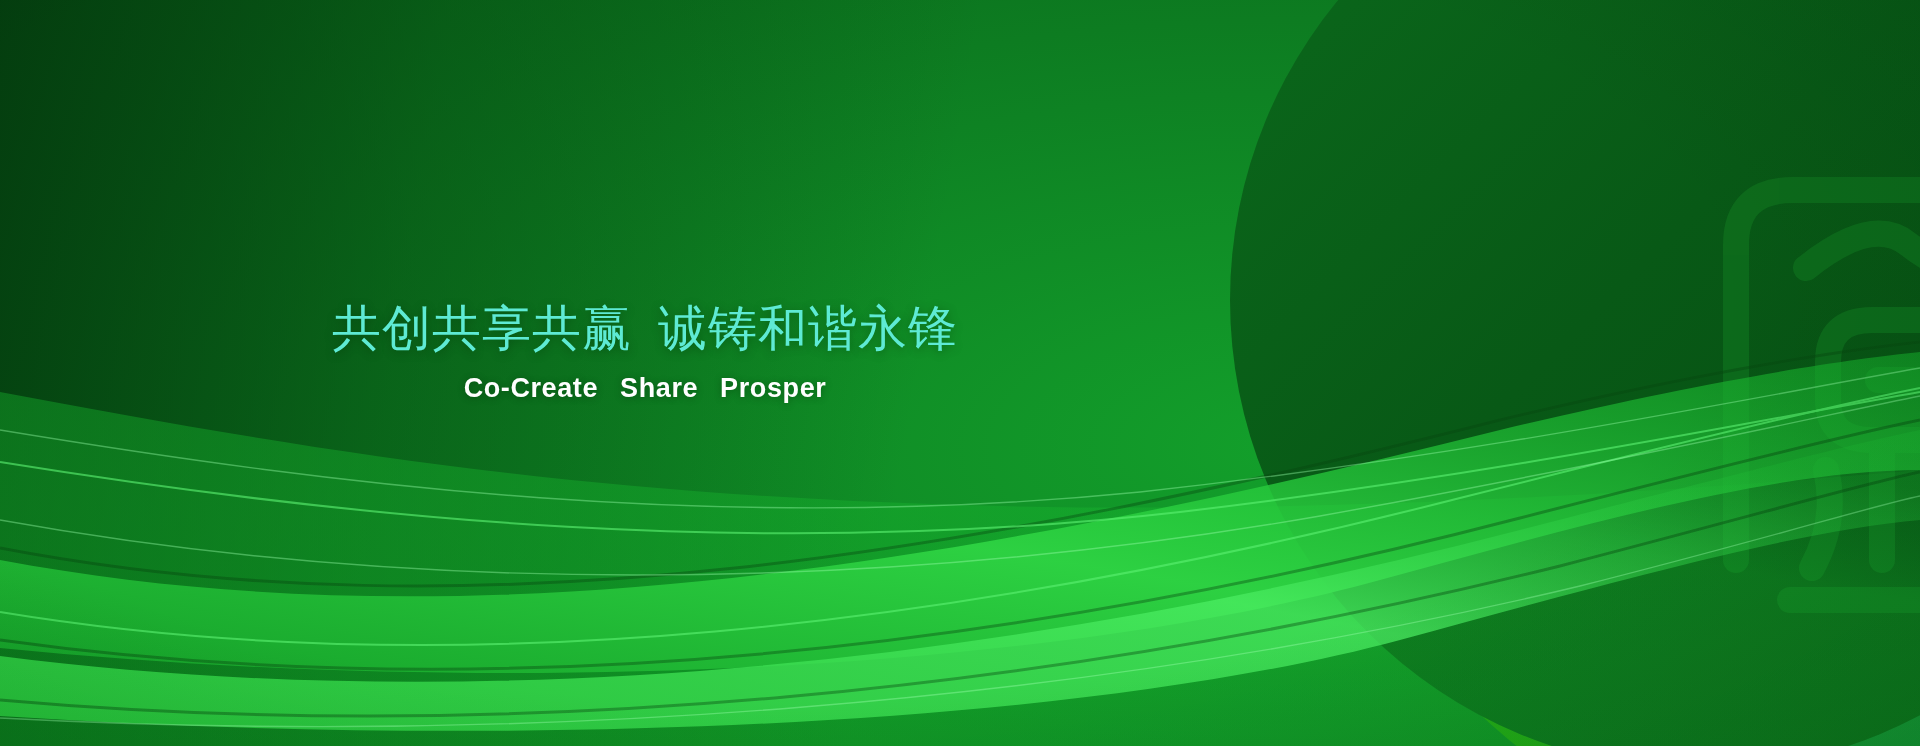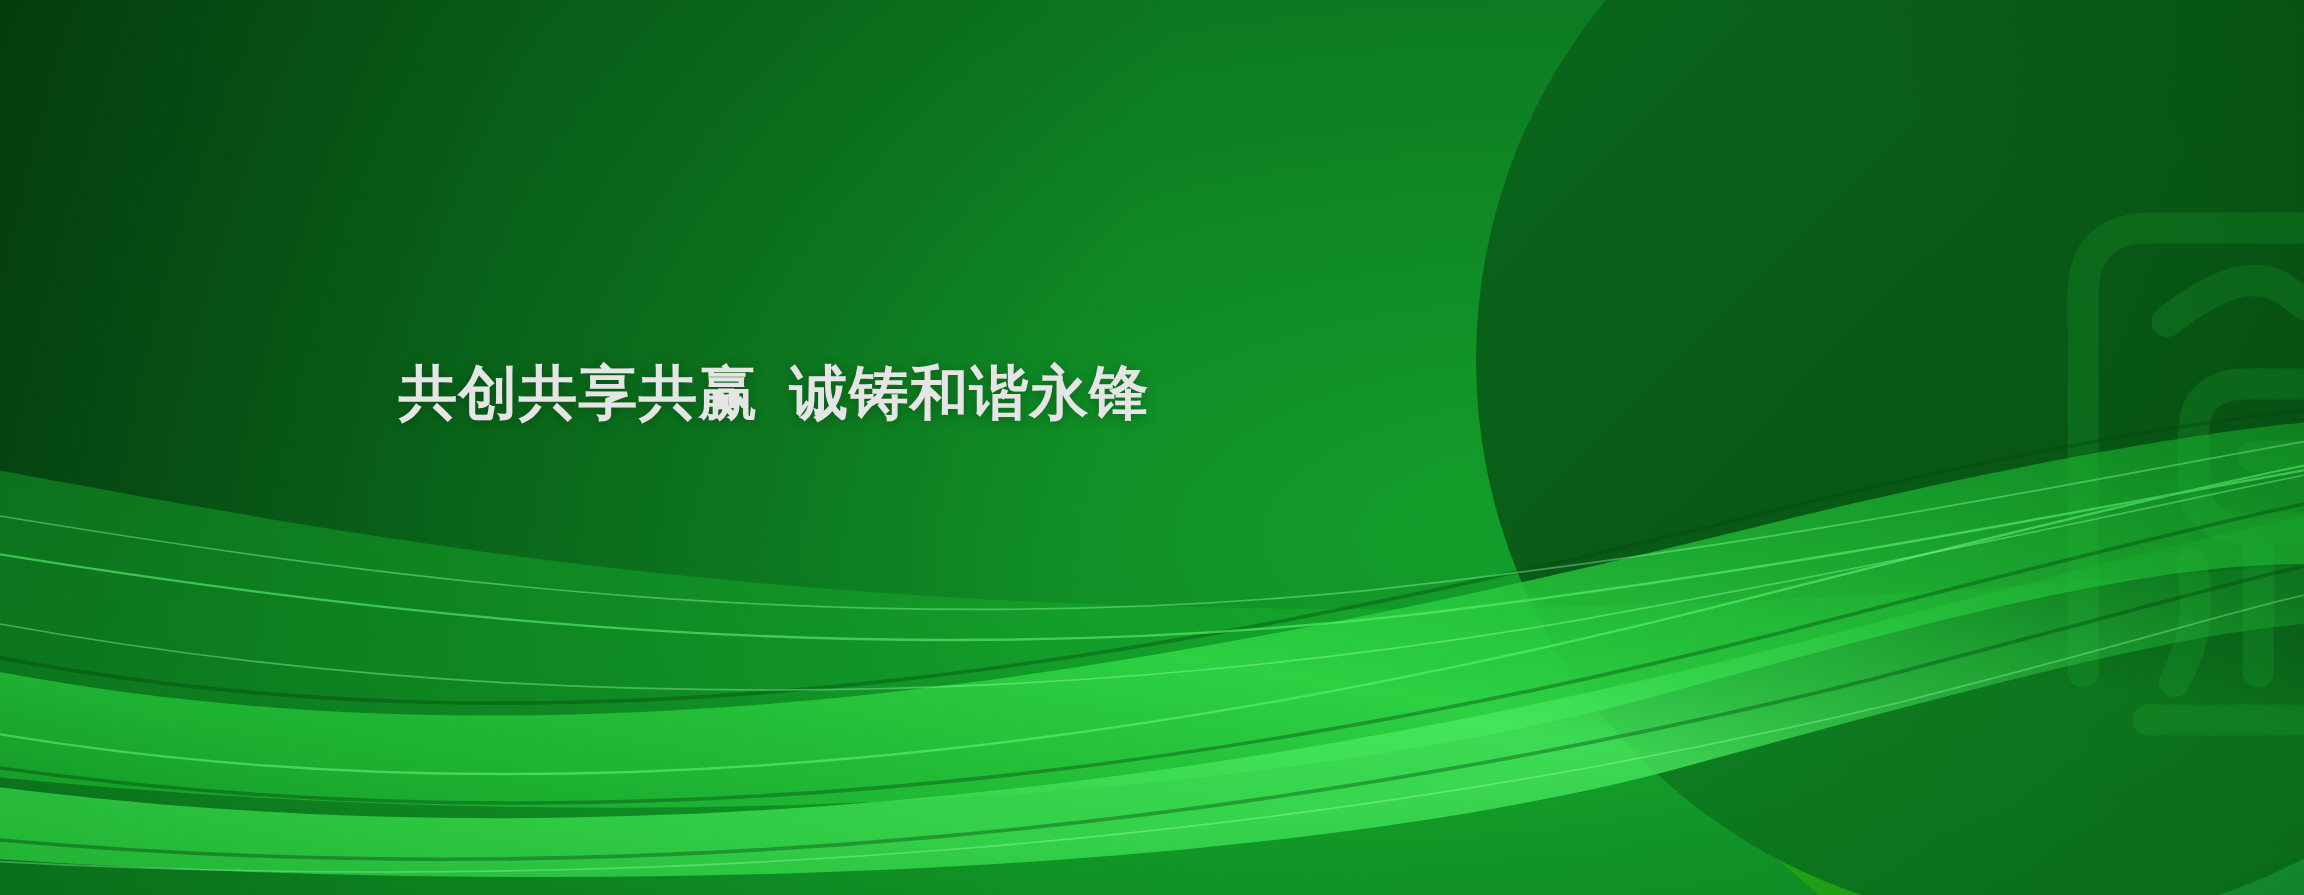--- a/index.html
+++ b/index.html
@@ -35,23 +35,23 @@
   
   .textblock{
     position:absolute;
     left:0;top:300px;
     width:1290px;
     text-align:center;
     z-index:40;
   }
   .headline{
     margin:0;
-    color:#e5e5e5;
+    color:#5eead4;
     font-size:49px;
-    font-weight:700;
+    font-weight:400;
     letter-spacing:1px;
     line-height:1.18;
     text-shadow:0 2px 10px rgba(0,45,8,.42);
     white-space:nowrap;
   }
   .headline .gap{display:inline-block;width:26px;}
   .subline{
     margin:14px 0 0 0;
     color:#ffffff;
     font-size:27px;
@@ -177,15 +177,16 @@
         <path d="M0 520 C 400 592 860 596 1320 516 C 1620 462 1830 414 1920 396"></path>
         <path d="M0 718 C 520 746 1080 706 1580 586 C 1770 538 1872 506 1920 496"></path>
       </g>
     </svg>
   </div>
 
   <div class="bg-vignette"></div>
 
   <div class="textblock">
     <h1 class="headline"><span>共创共享共赢</span><span class="gap"></span><span>诚铸和谐永锋</span></h1>
+    <p class="subline"><span>Co-Create</span><span class="gap"></span><span>Share</span><span class="gap"></span><span>Prosper</span></p>
   </div>
 
 </div>
 
 </body></html>

